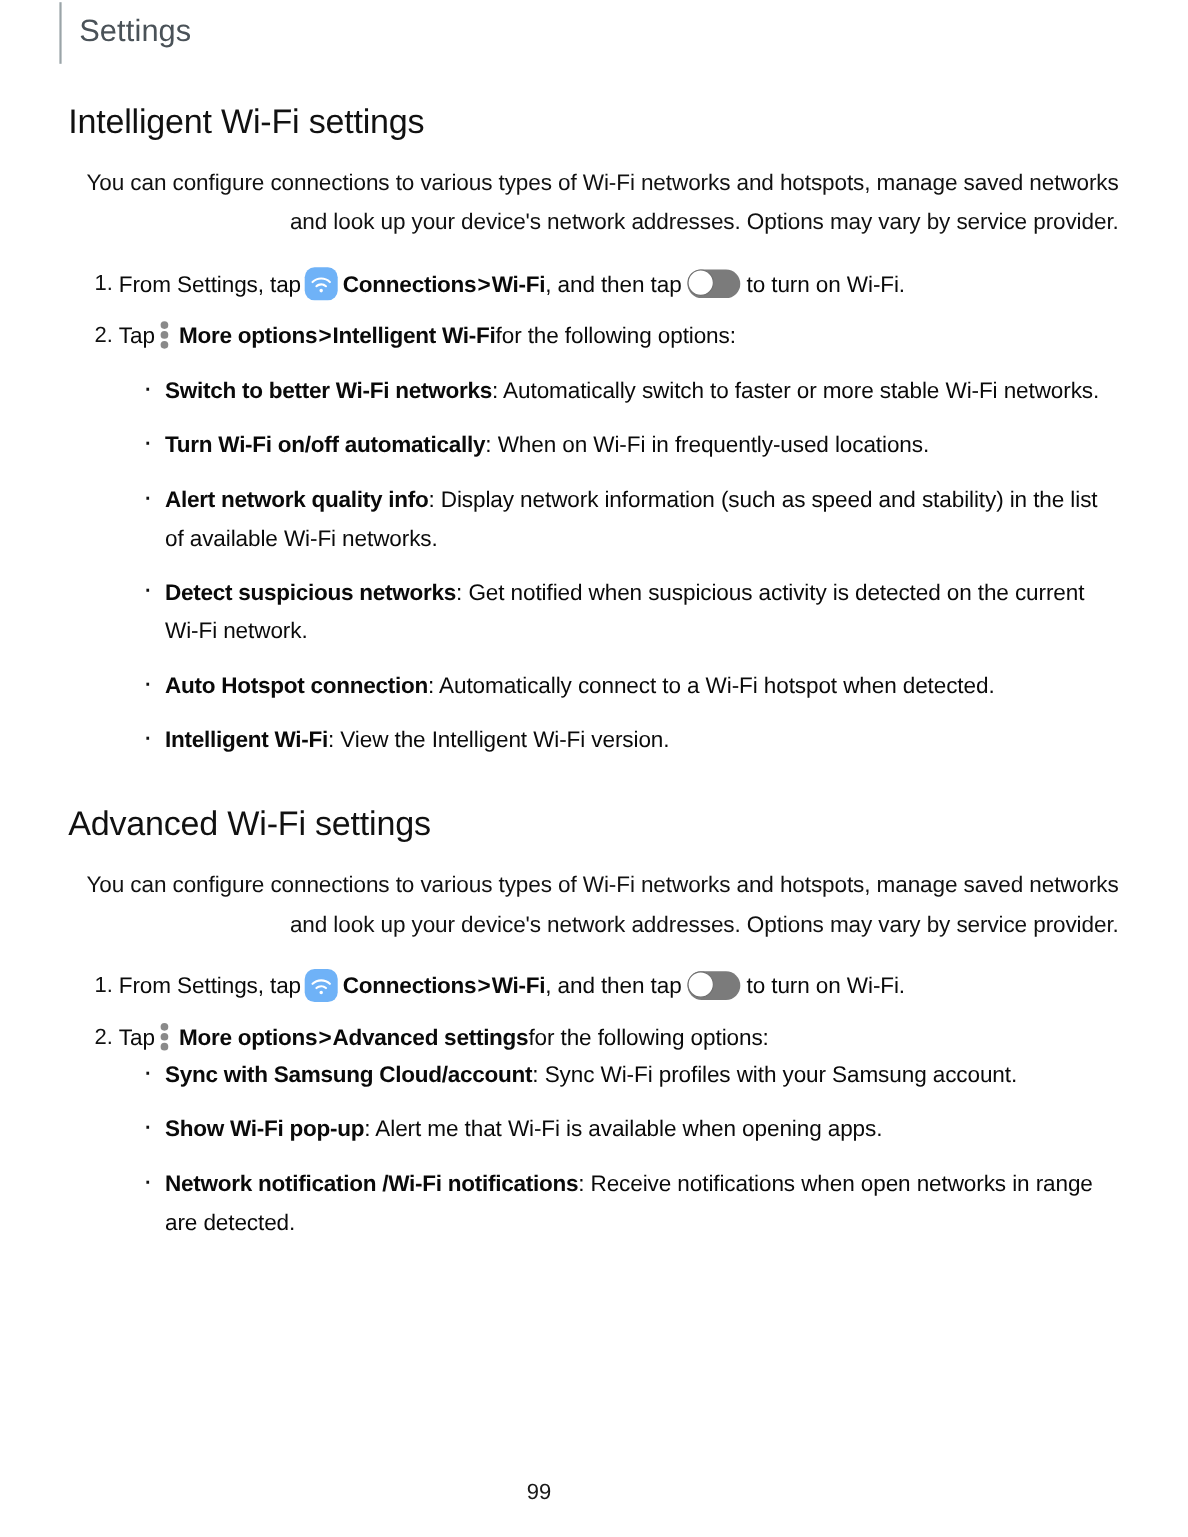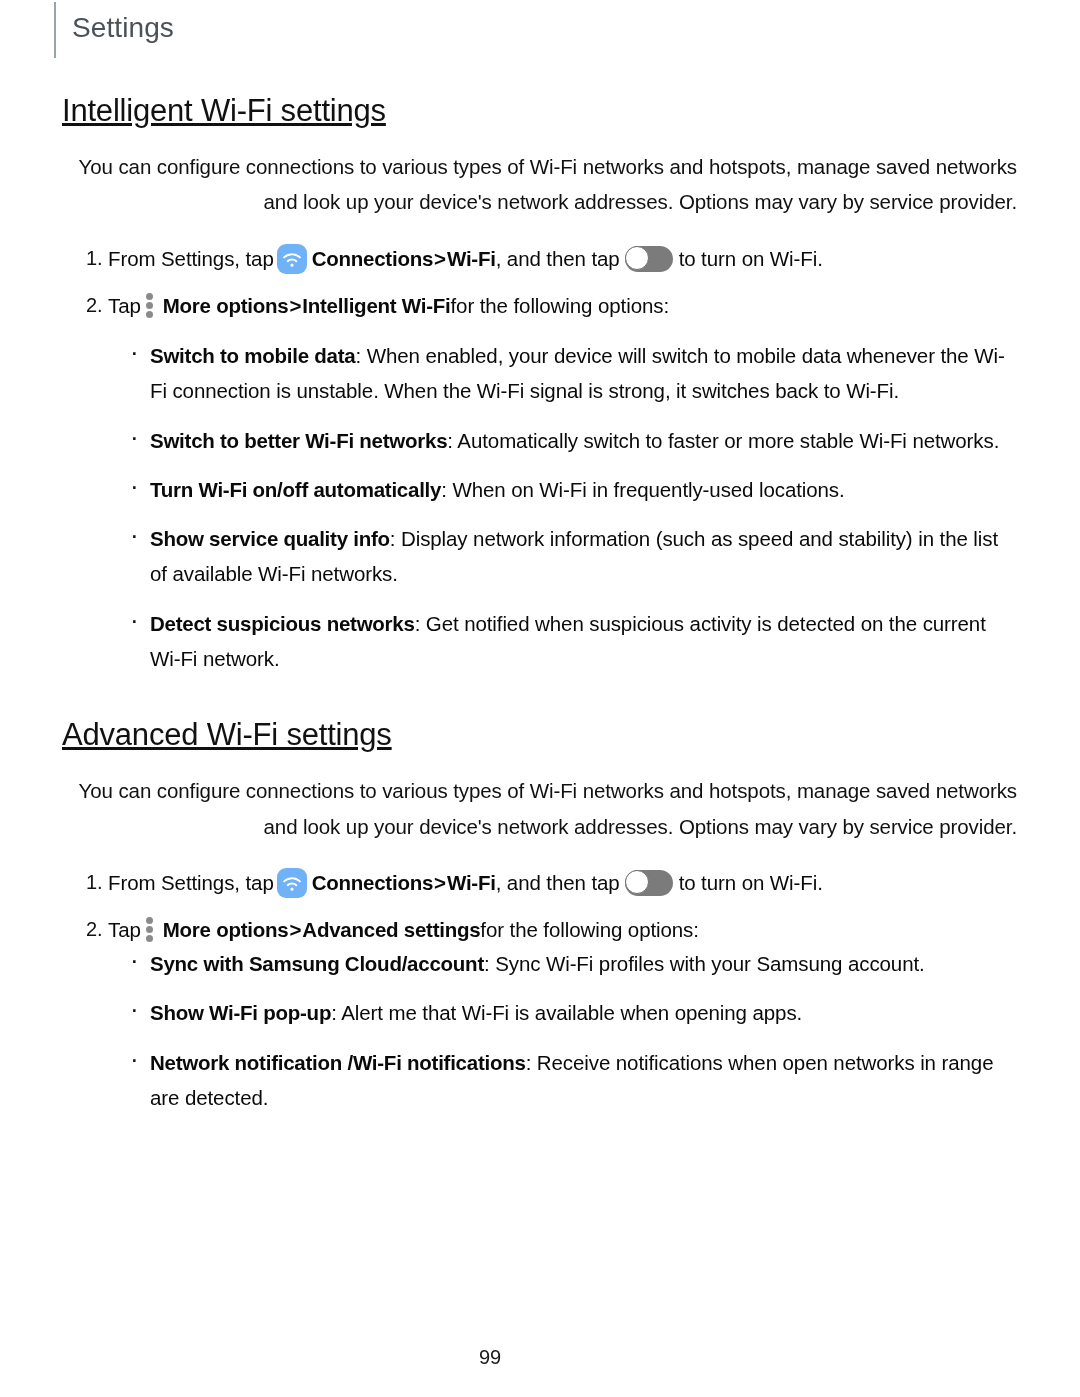--- a/index.html
+++ b/index.html
@@ -59,21 +59,20 @@
     margin-top: 34px;
   }
 
   h2.section-heading {
     font-size: 31px;
     font-weight: 400;
     letter-spacing: -0.2px;
     margin: 0 0 20px 0;
     line-height: 1.2;
     color: #111111;
-    text-decoration: underline;
   }
 
   p.section-intro {
     font-size: 20.5px;
     font-weight: 400;
     line-height: 1.72;
     margin: 0 0 22px 0;
     color: #111111;
     max-width: 955px;
     letter-spacing: -0.1px;
@@ -234,25 +233,26 @@
                 <path d="M10 3.3c-3.3 0-6.3 1.3-8.5 3.4A.95.95 0 1 0 2.8 8.08 10.47 10.47 0 0 1 10 5.2c2.8 0 5.35 1.1 7.2 2.88a.95.95 0 1 0 1.3-1.38A12.37 12.37 0 0 0 10 3.3z" fill="#fff"></path>
               </svg></span><b class="b">Connections</b><span class="sep">&gt;</span><b class="b">Wi-Fi</b><span>, and then tap</span><span class="icon-toggle"><span class="knob"></span></span><span>to turn on Wi-Fi.</span></span>
       </li>
       <li>
         <span class="step-num">2.</span>
         <span class="step-text"><span>Tap</span><span class="icon-more"><i></i><i></i><i></i></span><b class="b">More options</b><span class="sep">&gt;</span><b class="b">Intelligent Wi-Fi</b><span>for the following options:</span></span>
       </li>
     </ol>
 
     <ul class="options" style="margin-top:16px;">
-      <li><b class="b">Switch to mobile data</b><span>: When enabled, your device will switch to mobile data whenever the Wi-Fi connection is unstable. When the Wi-Fi signal is strong, it switches back to Wi-Fi.</span></li>
       <li><b class="b">Switch to better Wi-Fi networks</b><span>: Automatically switch to faster or more stable Wi-Fi networks.</span></li>
       <li><b class="b">Turn Wi-Fi on/off automatically</b><span>: When on Wi-Fi in frequently-used locations.</span></li>
-      <li><b class="b">Show service quality info</b><span>: Display network information (such as speed and stability) in the list of available Wi-Fi networks.</span></li>
+      <li><b class="b">Alert network quality info</b><span>: Display network information (such as speed and stability) in the list of available Wi-Fi networks.</span></li>
       <li><b class="b">Detect suspicious networks</b><span>: Get notified when suspicious activity is detected on the current Wi-Fi network.</span></li>
+      <li><b class="b">Auto Hotspot connection</b><span>: Automatically connect to a Wi-Fi hotspot when detected.</span></li>
+      <li><b class="b">Intelligent Wi-Fi</b><span>: View the Intelligent Wi-Fi version.</span></li>
     </ul>
   </div>
 
   <div class="section" style="margin-top:40px;">
     <h2 class="section-heading">Advanced Wi-Fi settings</h2>
     <p class="section-intro">You can configure connections to various types of Wi-Fi networks and hotspots, manage saved networks and look up your device's network addresses. Options may vary by service provider.</p>
 
     <ol class="steps">
       <li>
         <span class="step-num">1.</span>

